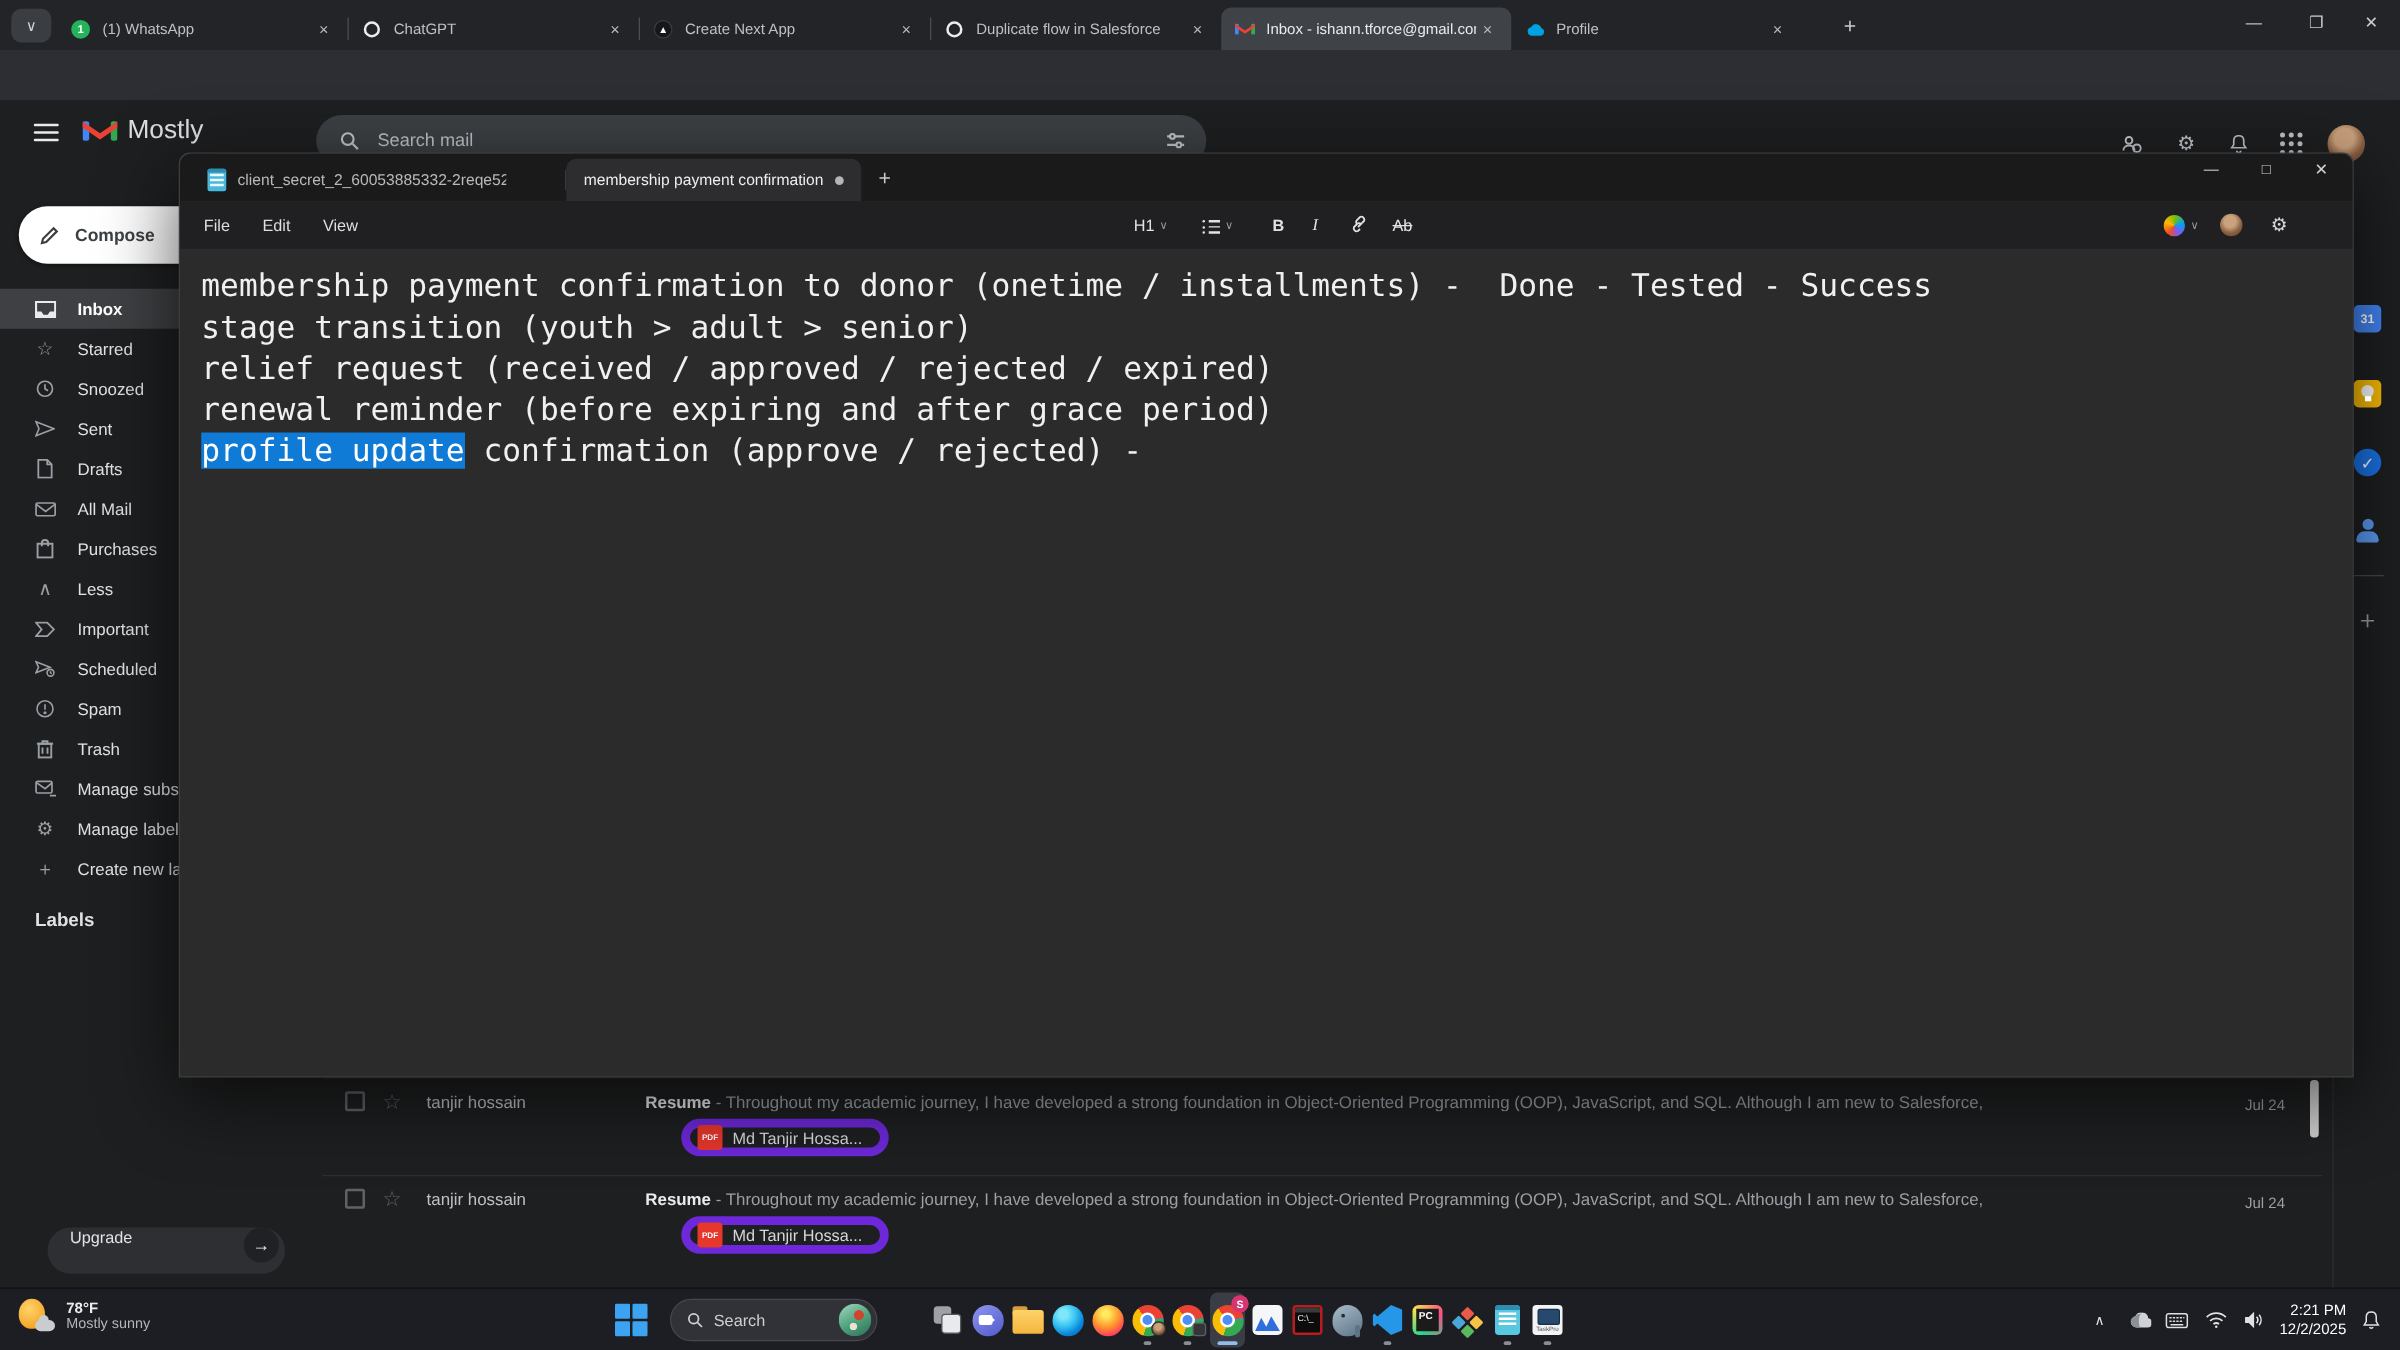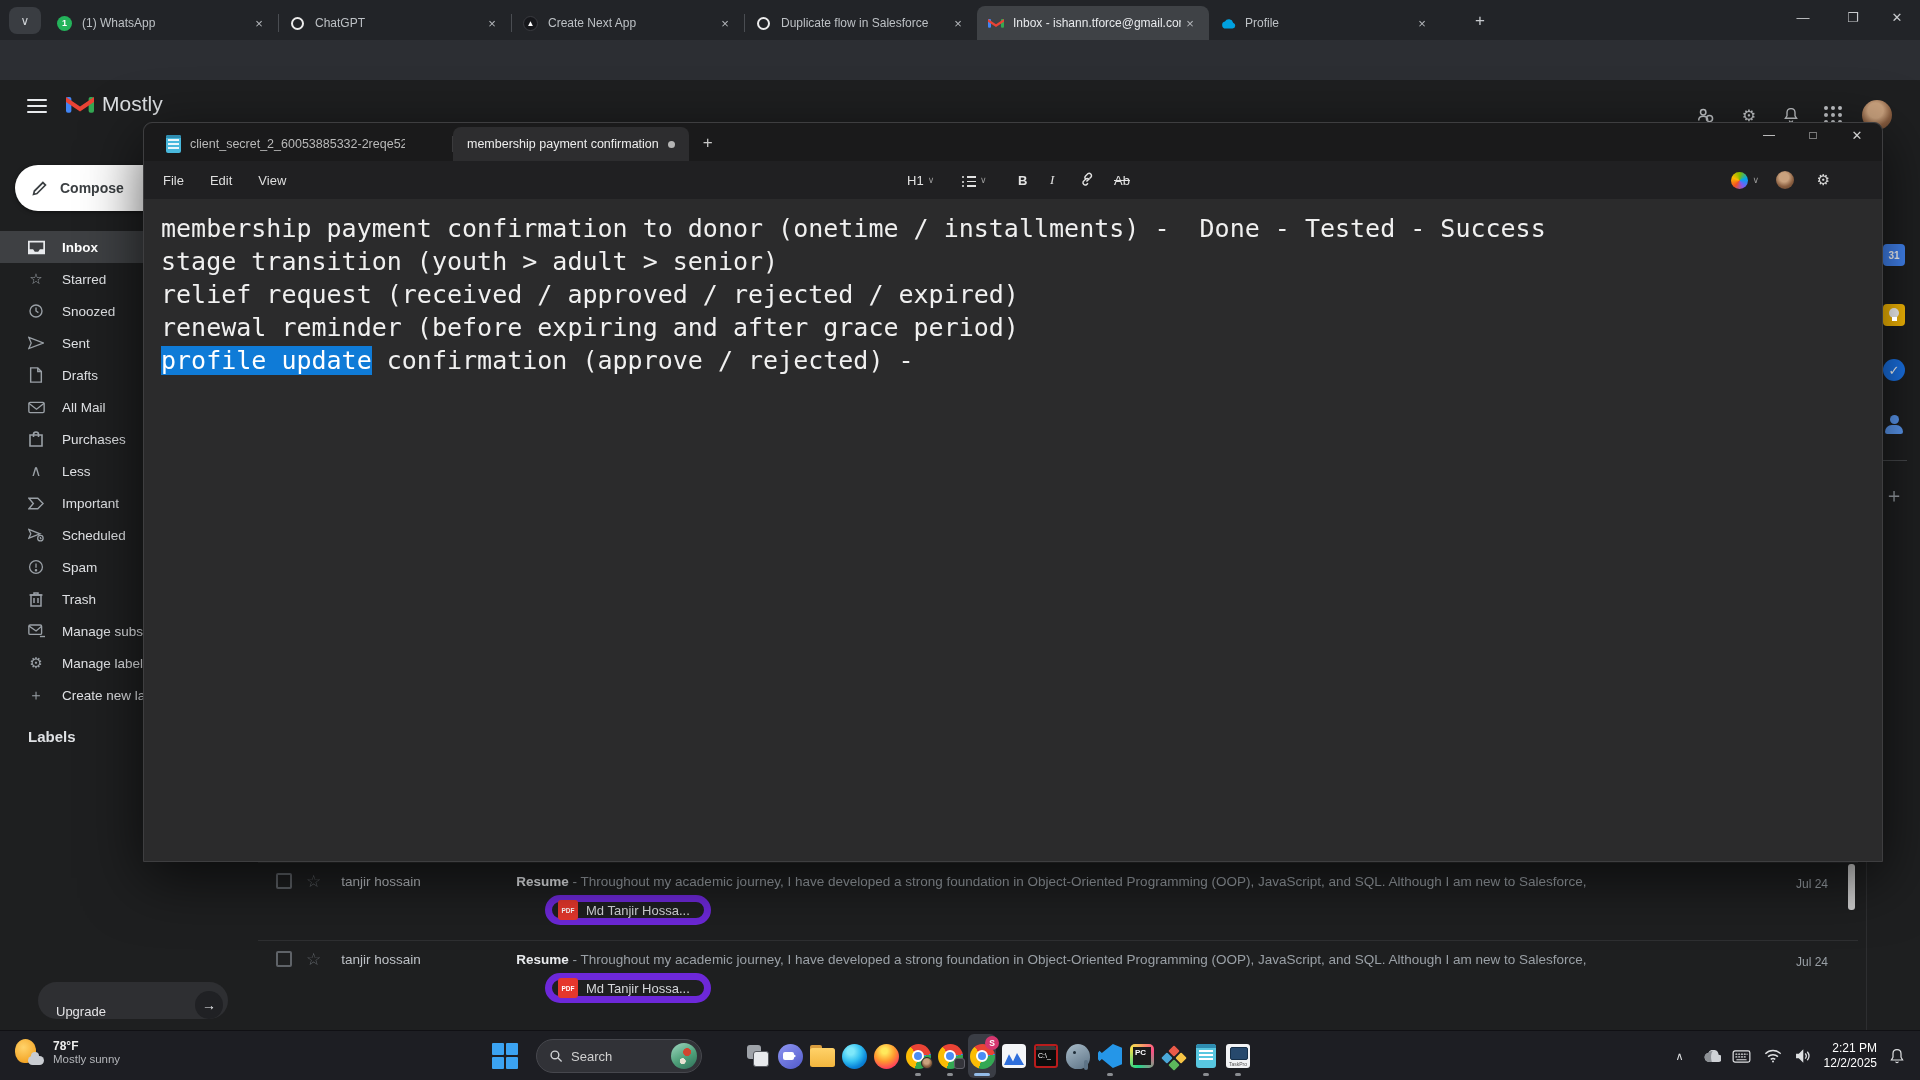--- a/index.html
+++ b/index.html
@@ -33,21 +33,21 @@
   .gm-search{position:absolute;left:253px;top:12px;width:712px;height:41px;background:#3c4044;border-radius:21px;display:flex;align-items:center;color:#bfc3c7;font-size:14.5px}
   .gm-hicon{position:absolute;top:22px;width:26px;height:26px;display:flex;align-items:center;justify-content:center;color:#c4c7ca}
   .appgrid{display:grid;grid-template-columns:repeat(3,4px);grid-gap:3px}
   .appgrid b{width:4px;height:4px;border-radius:50%;background:#c4c7ca}
   
   .compose{position:absolute;left:15px;top:85px;width:152px;height:46px;background:#fff;border-radius:23px;display:flex;align-items:center;gap:12px;padding-left:16px;color:#3c4043;font-size:14px;font-weight:bold;box-shadow:0 1px 4px rgba(0,0,0,.5)}
   .nav-item{position:absolute;left:0;width:248px;height:32px;display:flex;align-items:center;color:#dfe1e4;font-size:13.5px}
   .nav-item .nico{width:20px;margin:0 16px 0 26px;display:flex;justify-content:center;color:#9aa0a6;font-size:15px}
   .nav-item.selected{background:#3e4043;border-radius:0 16px 16px 0;font-weight:bold;color:#fff}
   .labels-h{position:absolute;left:28px;top:595px;color:#dfe1e4;font-size:15px;font-weight:bold}
-  .upgrade{position:absolute;left:38px;top:902px;width:190px;height:37px;background:#2e2f32;border-radius:19px;display:flex;align-items:flex-end;color:#e3e3e5;font-size:13px}
+  .upgrade{position:absolute;left:38px;top:902px;width:190px;height:37px;background:#2e2f32;border-radius:19px;display:flex;align-items:flex-start;color:#e3e3e5;font-size:13px}
   .upg-arrow{position:absolute;right:5px;width:28px;height:28px;border-radius:50%;background:#202124;color:#e8eaed;display:flex;align-items:center;justify-content:center;font-size:14px}
   
   .erow{position:absolute;left:258px;width:1600px;height:78px;border-top:1px solid #2e2f31}
   .erow .eline{position:absolute;left:0;top:4px;height:28px;width:100%;display:flex;align-items:center}
   .echk{width:16px;height:16px;border:2px solid #5f6368;border-radius:2px;margin-left:18px}
   .estar{color:#5f6368;font-size:17px;margin-left:14px}
   .esender{color:#bdc1c6;font-size:13.5px;margin-left:20px;width:175px}
   .esubj{color:#e8eaed;font-size:13.5px;font-weight:bold;white-space:nowrap}
   .esnip{color:#9aa0a6;font-size:13.5px;white-space:nowrap;overflow:hidden;max-width:1020px}
   .edate{position:absolute;right:30px;top:10px;color:#9aa0a6;font-size:12px}
@@ -251,20 +251,37 @@
       <i style="margin:0"></i>
     </div>
   <div class="gm-brand">
     <svg width="28" height="21" viewBox="0 0 24 18">
       <rect x="0" y="2.5" width="4.6" height="13.5" rx="1.6" fill="#4285f4"></rect>
       <rect x="19.4" y="2.5" width="4.6" height="13.5" rx="1.6" fill="#34a853"></rect>
       <path d="M0 2.5 L12 10.8 L24 2.5 L24 6.8 L12 15 L0 6.8 Z" fill="#ea4335"></path>
     </svg>
     <span>Mostly</span>
   </div>
+  <div class="gm-search">
+    <span style="margin:0 14px 0 18px">
+      <svg width="17" height="17" viewBox="0 0 20 20" fill="none" stroke="#c4c7ca" stroke-width="2">
+          <circle cx="8.5" cy="8.5" r="5.5"></circle>
+          <line x1="13" y1="13" x2="18" y2="18"></line>
+        </svg>
+    </span>
+    <span>Search mail</span>
+    <span style="position:absolute;right:16px">
+      <svg width="17" height="17" viewBox="0 0 20 20" fill="none" stroke="#c4c7ca" stroke-width="2">
+          <line x1="2" y1="6" x2="18" y2="6"></line>
+          <circle cx="7" cy="6" r="2.2" fill="#3c4044"></circle>
+          <line x1="2" y1="14" x2="18" y2="14"></line>
+          <circle cx="13" cy="14" r="2.2" fill="#3c4044"></circle>
+        </svg>
+    </span>
+  </div>
   <div class="gm-hicon" style="right:202px">
     <svg width="18" height="18" viewBox="0 0 20 20" fill="none" stroke="#c4c7ca" stroke-width="1.7">
         <circle cx="8" cy="7" r="3"></circle>
         <path d="M3 16c0-3 2.5-4.5 5-4.5S13 13 13 16"></path>
         <circle cx="15" cy="14" r="3.4"></circle>
       </svg>
   </div>
   <div class="gm-hicon" style="right:158px">⚙</div>
   <div class="gm-hicon" style="right:116px">
     <svg width="16" height="16" viewBox="0 0 20 20" fill="none" stroke="#c4c7ca" stroke-width="1.7">

